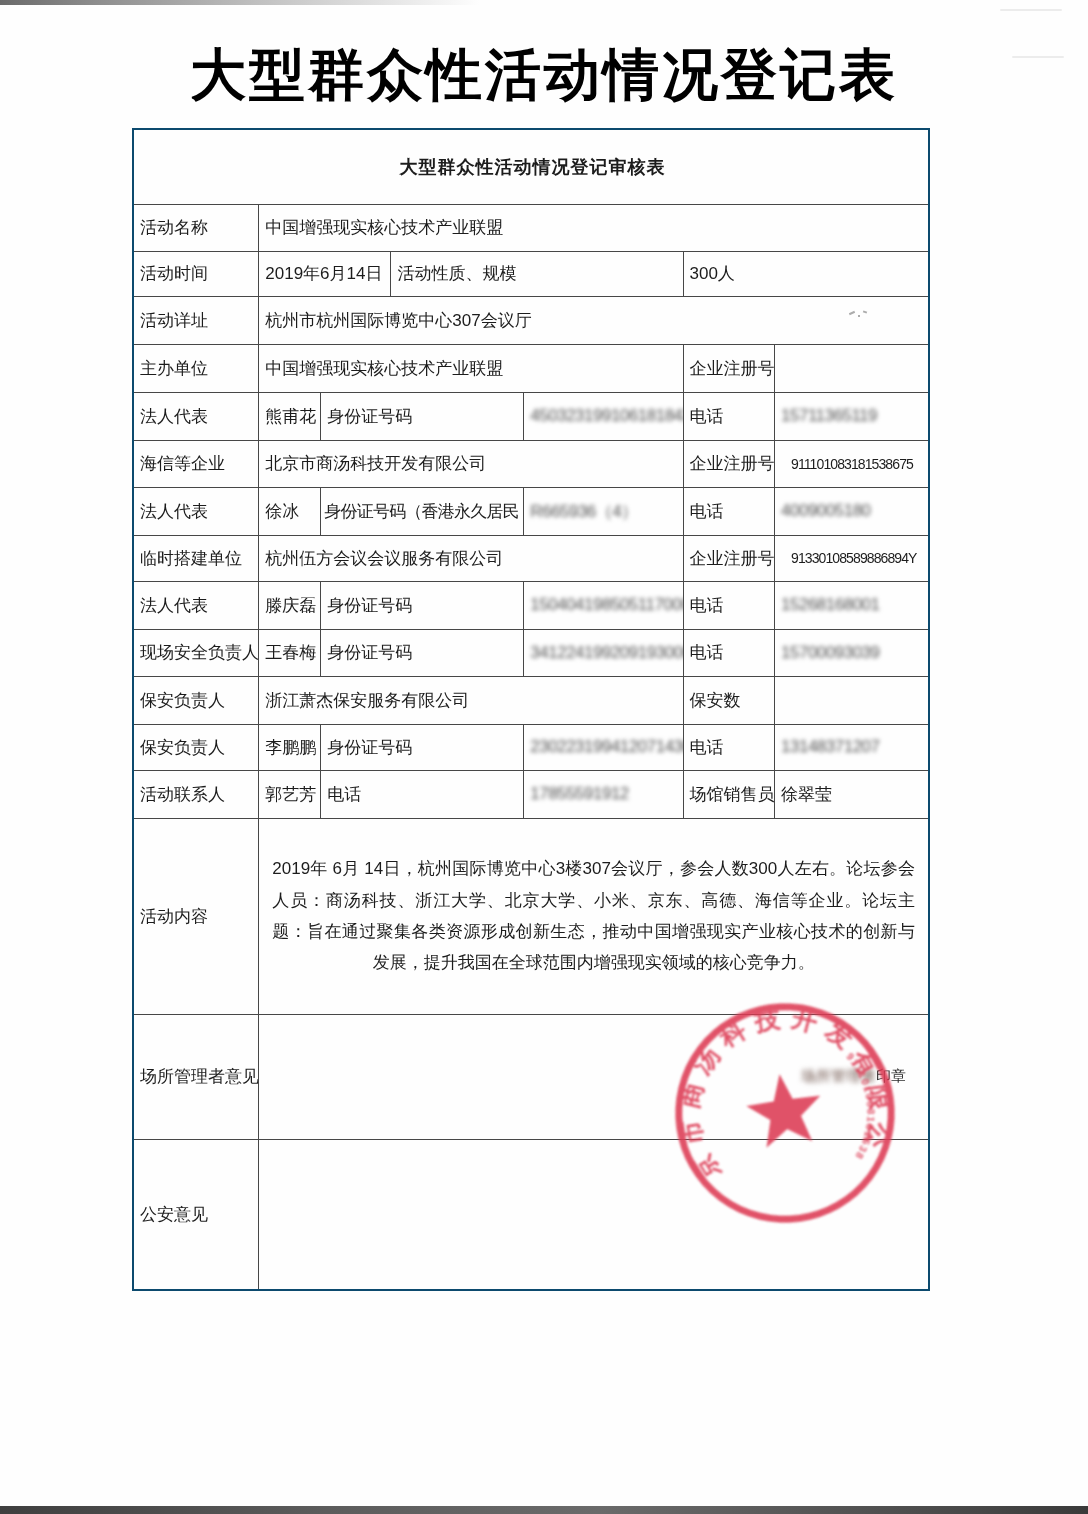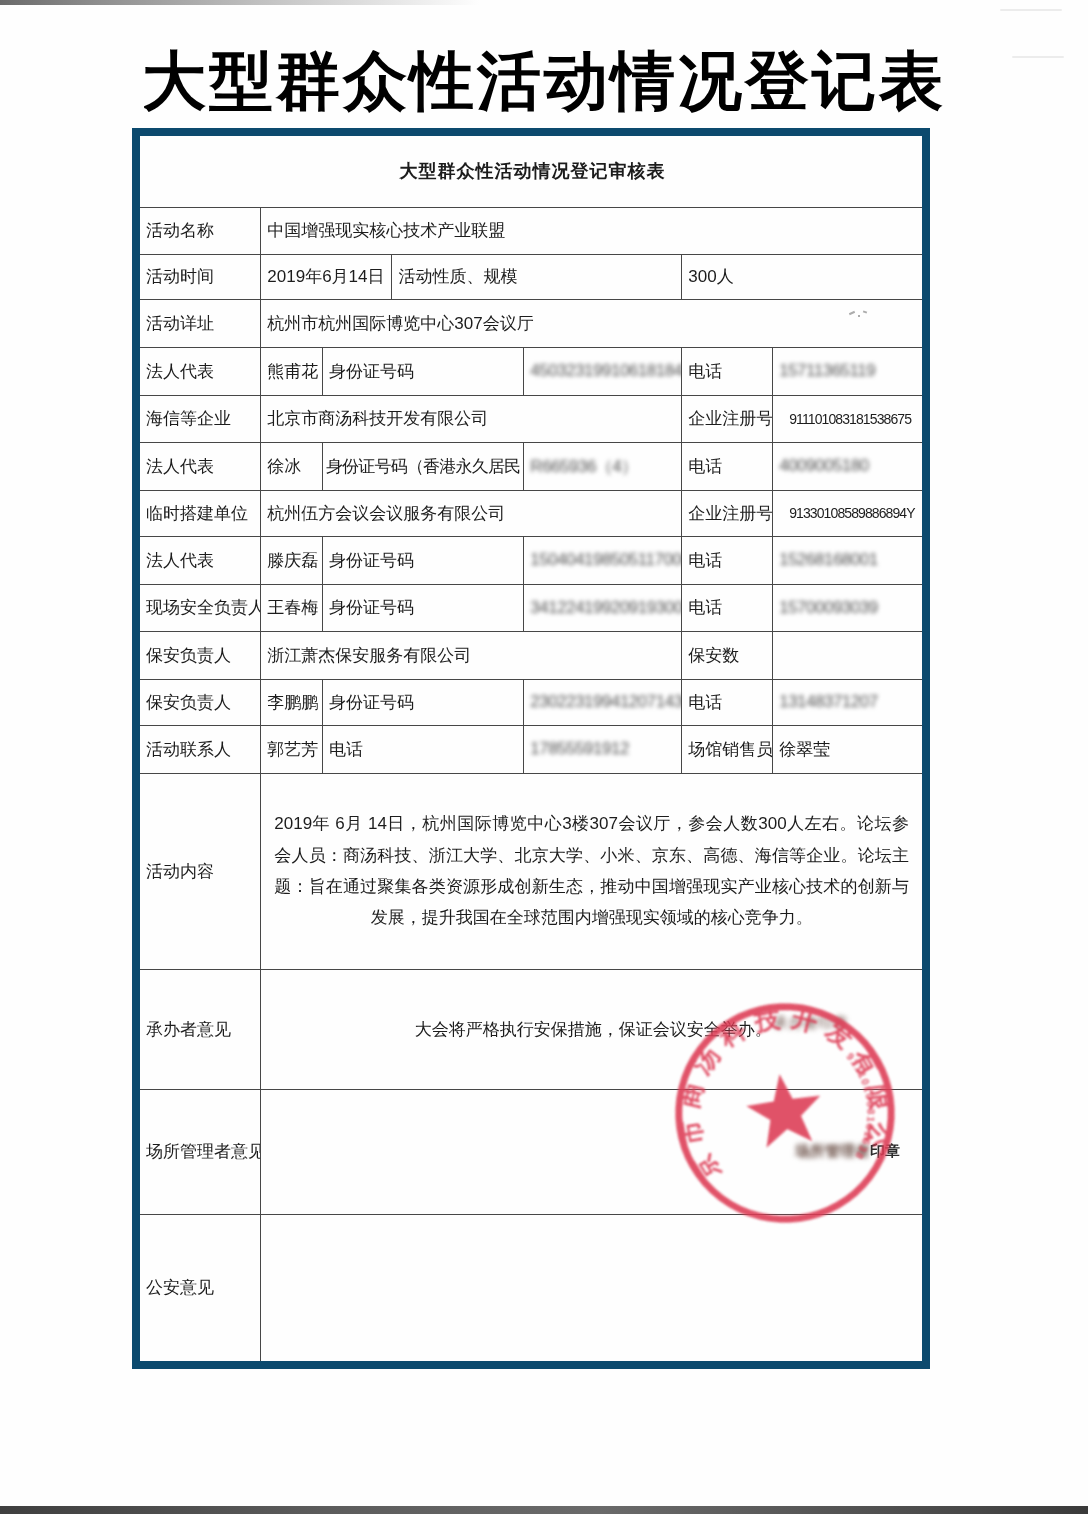--- a/index.html
+++ b/index.html
@@ -2,25 +2,25 @@
 <html style="--seal: #dd3b54;"><head>
 <meta charset="utf-8">
 <style>
   html,body{margin:0;padding:0;}
   body{
     width:1088px;height:1514px;position:relative;background:#fefefe;
     font-family:"Liberation Sans","DejaVu Sans",sans-serif;color:#1b1b1b;overflow:hidden;
   }
   .page-title{
     position:absolute;top:38px;left:0;width:100%;margin:0;text-align:center;
-    font-size:64px;font-weight:900;letter-spacing:3px;color:#000;
+    font-size:56px;font-weight:900;letter-spacing:3px;color:#000;
     font-family:Liberation Serif, serif;
   }
   .table-wrap{position:absolute;left:132px;top:128px;width:798px;}
-  table{width:100%;border-collapse:collapse;table-layout:fixed;border:8px solid #0c4a6e;}
+  table{width:100%;border-collapse:collapse;table-layout:fixed;border:2px solid #0c4a6e;}
   td{
     border:1.5px solid #474747;font-size:17px;padding:2px 3px 2px 6px;
     vertical-align:middle;overflow:hidden;white-space:nowrap;color:#1c1c1c;
   }
   td.thead{text-align:center;font-weight:bold;font-size:18px;letter-spacing:1px;}
   td.lab{padding-left:6px;}
   td.num{letter-spacing:-0.9px;padding-left:16px;padding-right:0;font-size:14px;}
   td.snug{letter-spacing:-0.8px;padding-left:3px;}
   td.para{
     white-space:normal;text-align:justify;text-align-last:center;
@@ -89,20 +89,26 @@
           <td class="lab"><span>活动时间</span></td>
           <td colspan="2"><span>2019年6月14日</span></td>
           <td colspan="2"><span>活动性质、规模</span></td>
           <td colspan="2"><span>300人</span></td>
         </tr>
         <tr style="height: 48px;">
           <td class="lab"><span>活动详址</span></td>
           <td colspan="6"><span>杭州市杭州国际博览中心307会议厅</span></td>
         </tr>
         <tr style="height: 48px;">
+          <td class="lab"><span>主办单位</span></td>
+          <td colspan="4"><span>中国增强现实核心技术产业联盟</span></td>
+          <td><span>企业注册号</span></td>
+          <td><span></span></td>
+        </tr>
+        <tr style="height: 48px;">
           <td class="lab"><span>法人代表</span></td>
           <td><span>熊甫花</span></td>
           <td colspan="2"><span>身份证号码</span></td>
           <td><span class="blurred">450323199106181843</span></td>
           <td><span>电话</span></td>
           <td><span class="blurred">15711365119</span></td>
         </tr>
         <tr style="height: 47px;">
           <td class="lab"><span>海信等企业</span></td>
           <td colspan="4"><span>北京市商汤科技开发有限公司</span></td>
@@ -158,27 +164,23 @@
           <td><span>郭艺芳</span></td>
           <td colspan="2"><span>电话</span></td>
           <td><span class="blurred">17855591912</span></td>
           <td><span>场馆销售员</span></td>
           <td><span>徐翠莹</span></td>
         </tr>
         <tr style="height: 196px;">
           <td class="lab"><span>活动内容</span></td>
           <td colspan="6" class="para"><span>2019年 6月 14日，杭州国际博览中心3楼307会议厅，参会人数300人左右。论坛参会人员：商汤科技、浙江大学、北京大学、小米、京东、高德、海信等企业。论坛主题：旨在通过聚集各类资源形成创新生态，推动中国增强现实产业核心技术的创新与发展，提升我国在全球范围内增强现实领域的核心竞争力。</span></td>
         </tr>
-        <tr style="height: 120px;">
-          <td class="lab"><span>承办者意见</span></td>
-          <td colspan="6" class="opin" style="position: relative;"><span>大会将严格执行安保措施，保证会议安全举办。</span><span class="seal-note note-organizer"><span class="b2">承办者印章</span><span></span></span></td>
-        </tr>
         <tr style="height: 125px;">
           <td class="lab"><span>场所管理者意见</span></td>
-          <td colspan="6" style="position: relative; font-weight: bold;"><span></span><span class="seal-note note-venue"><span class="b2">场所管理者</span><span>印章</span></span></td>
+          <td colspan="6" style="position: relative;"><span></span><span class="seal-note note-venue"><span class="b2">场所管理者</span><span>印章</span></span></td>
         </tr>
         <tr style="height: 151px;">
           <td class="lab"><span>公安意见</span></td>
           <td colspan="6"><span></span></td>
         </tr>
       </tbody>
   </table>
 </div>
 
 <svg class="stamp" viewBox="0 0 240 240" xmlns="http://www.w3.org/2000/svg">

